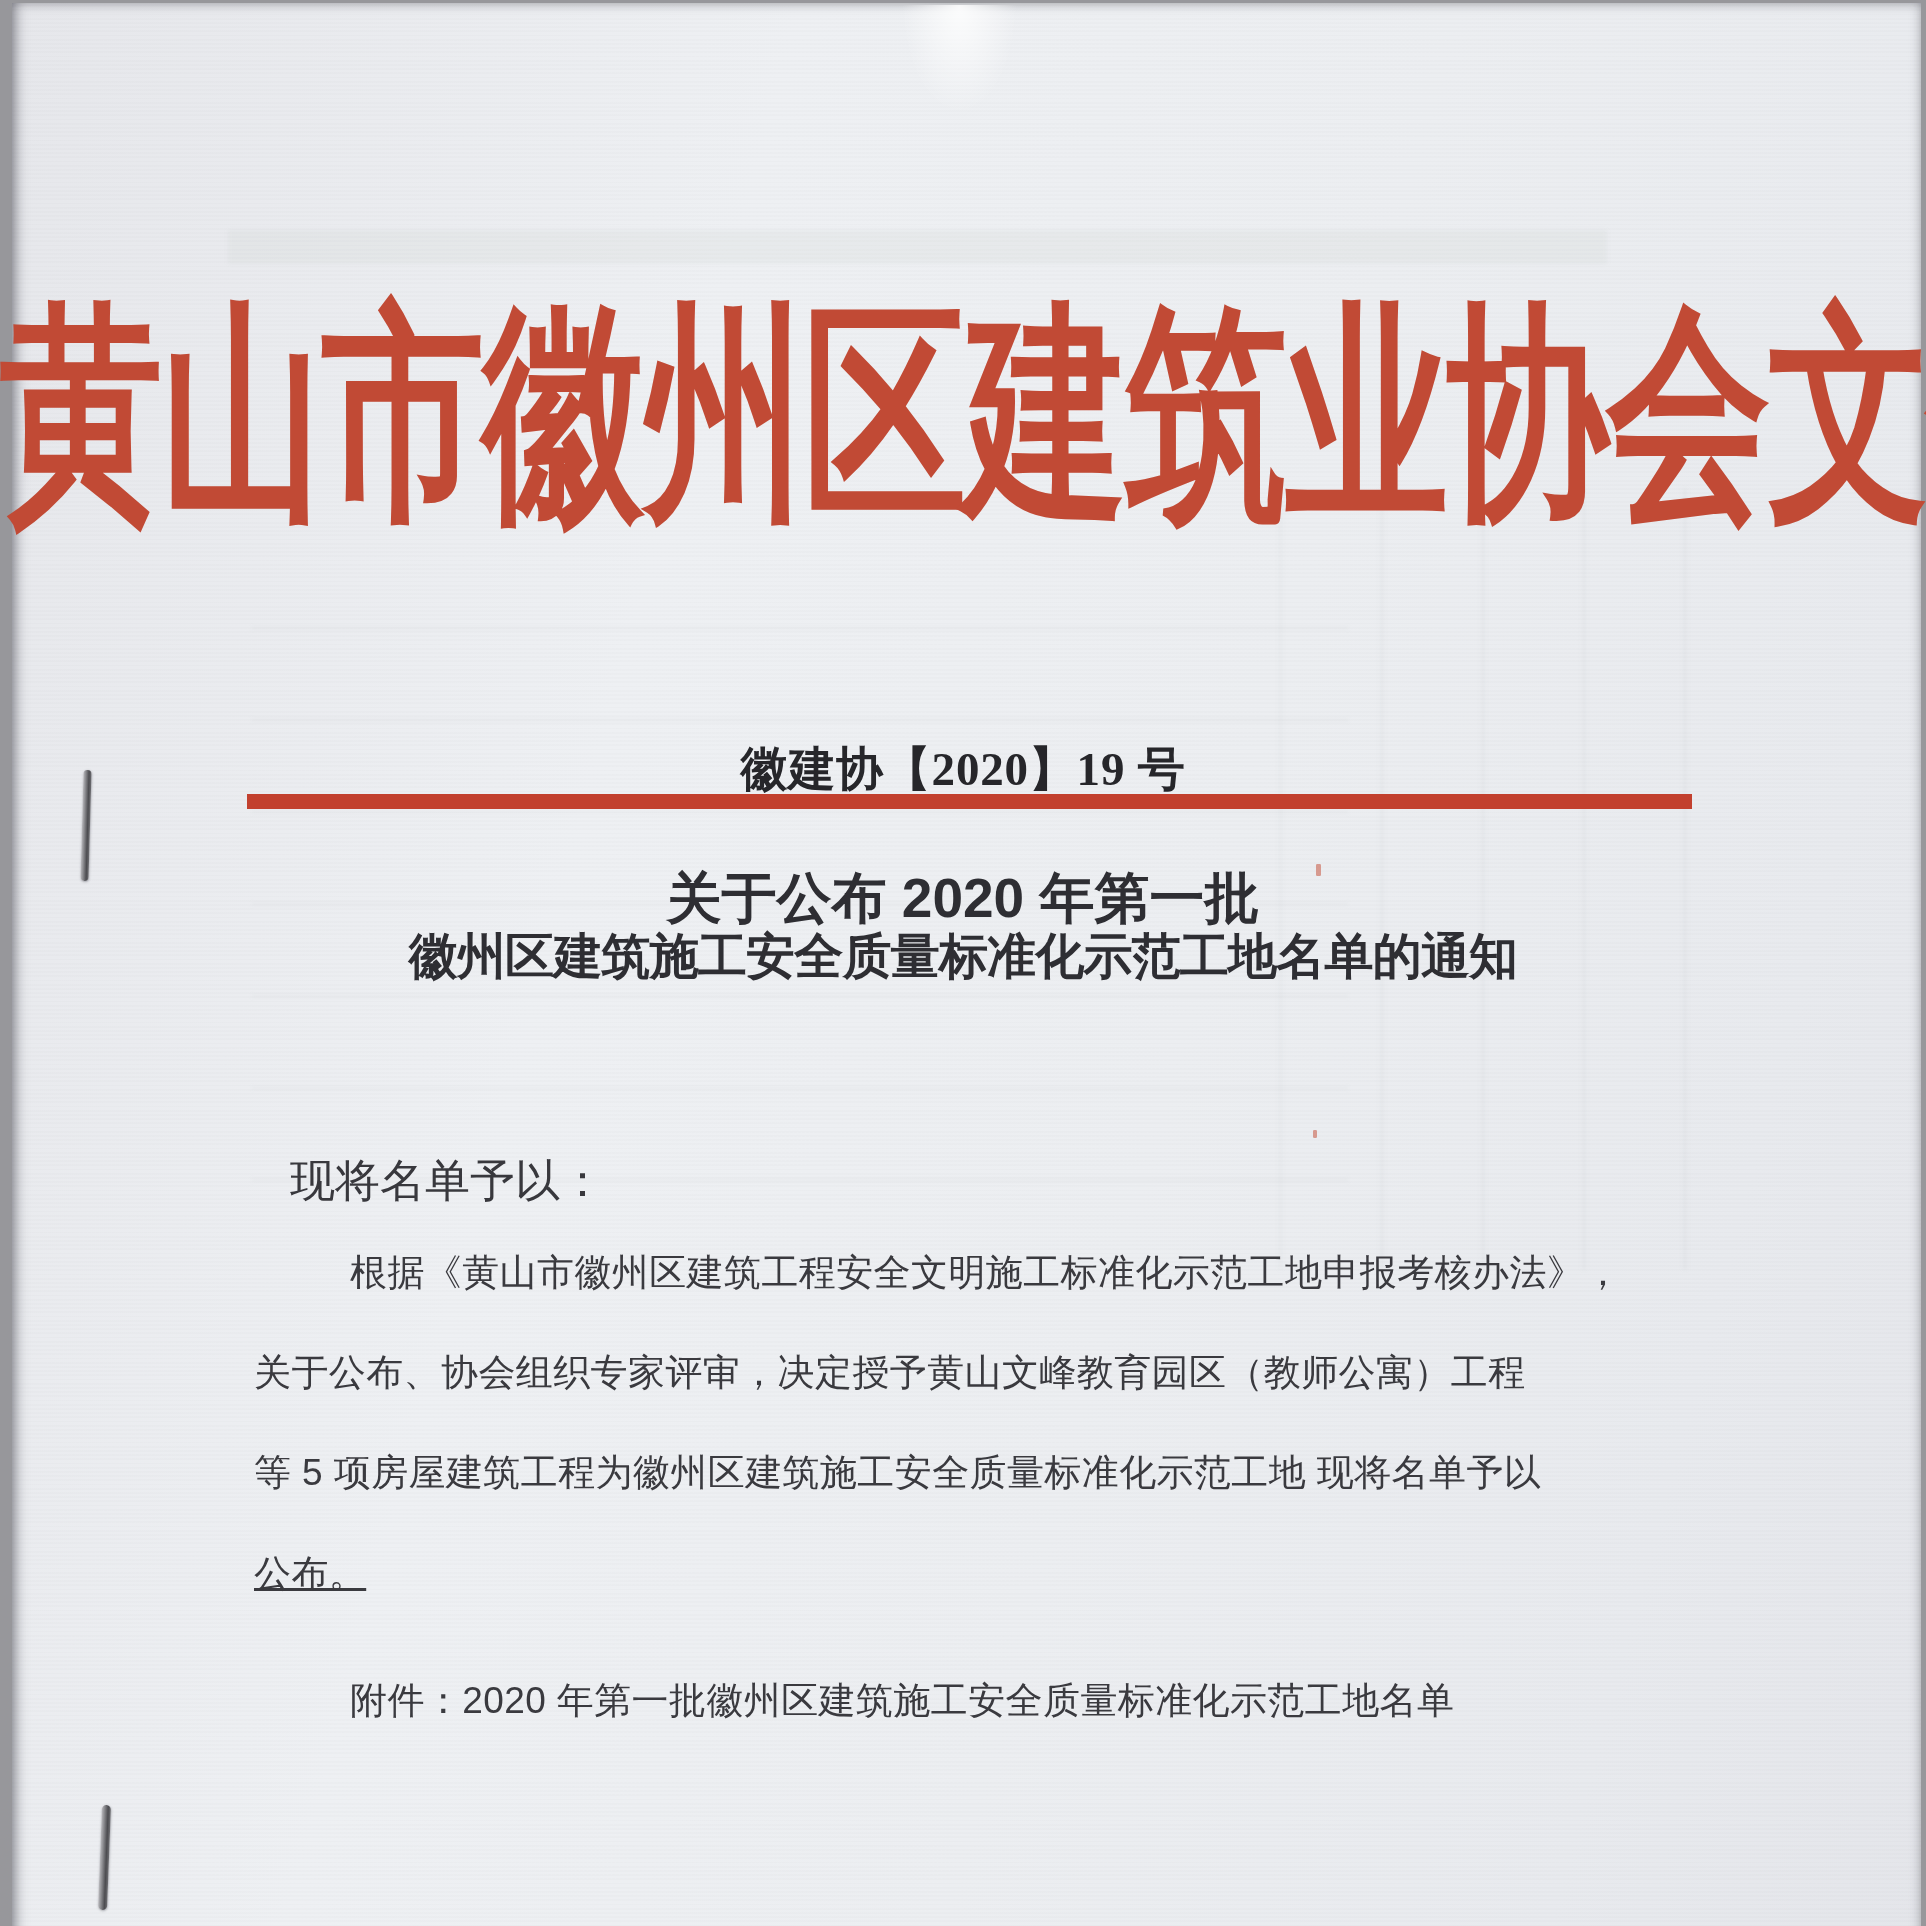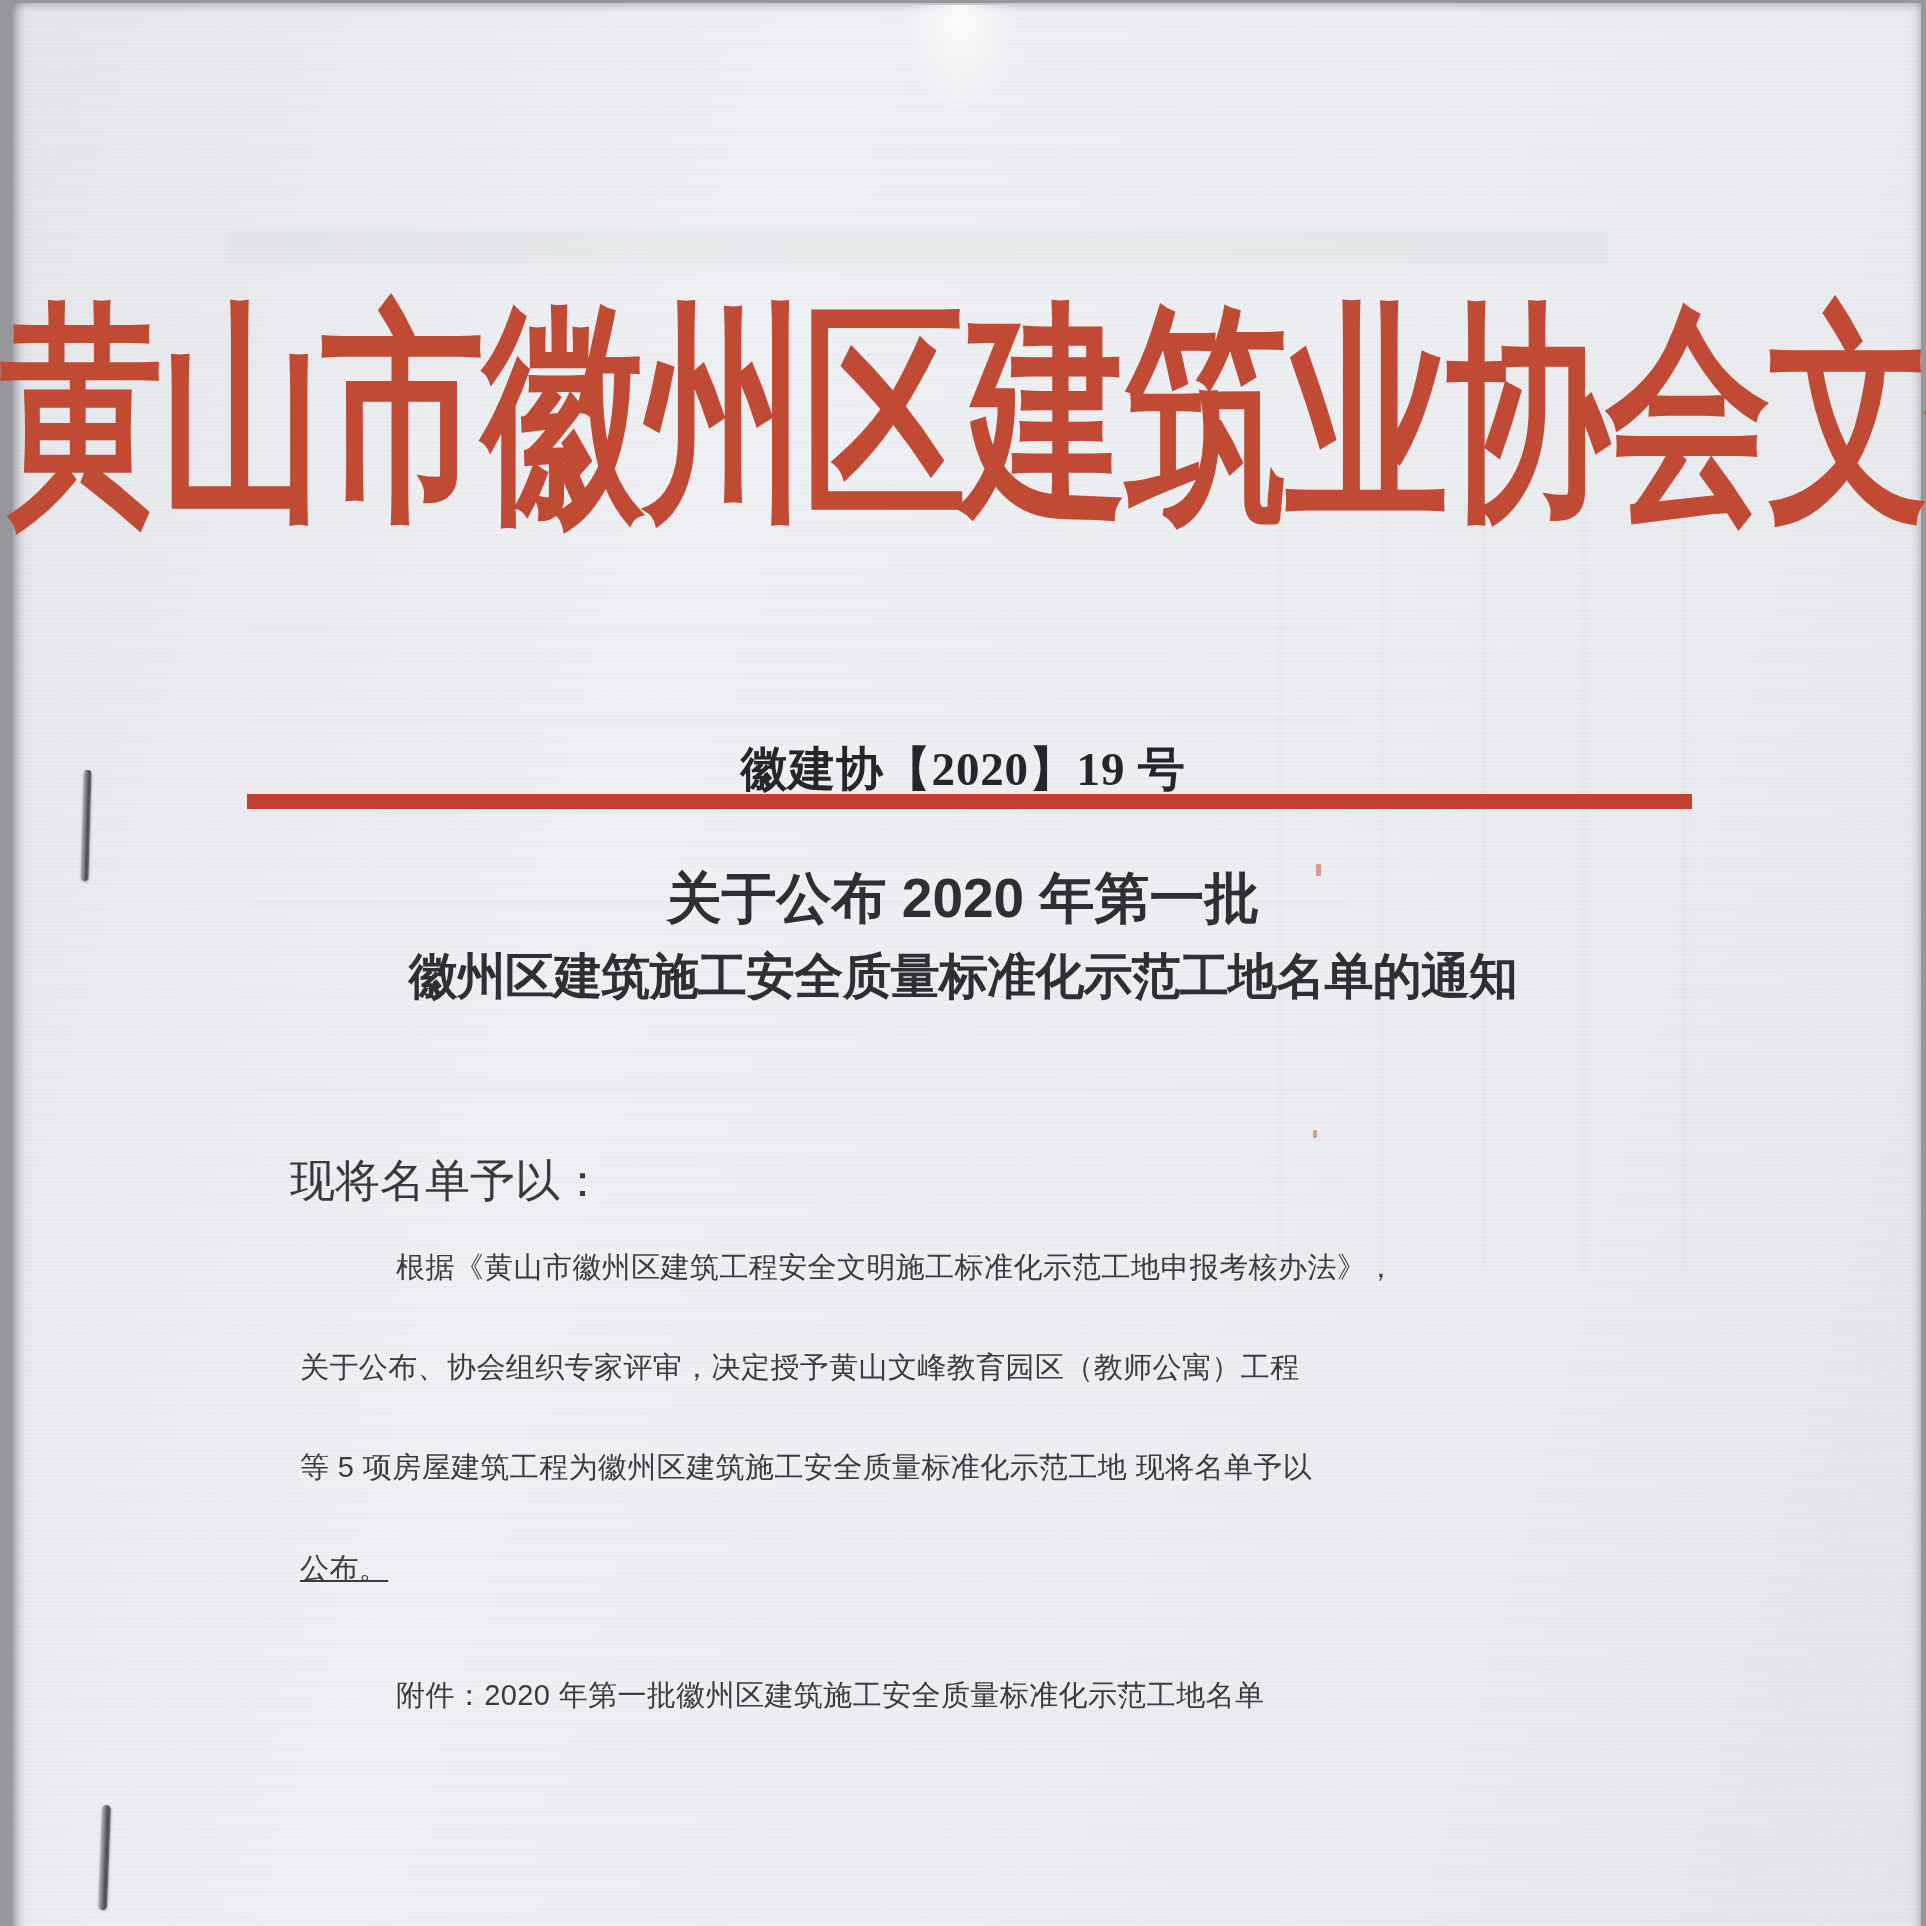--- a/index.html
+++ b/index.html
@@ -43,25 +43,25 @@
     position:absolute;left:0;width:100%;top:738px;text-align:center;
     font-family:"Liberation Serif","DejaVu Serif",serif;
     font-weight:bold;font-size:47px;letter-spacing:0.8px;color:#26262a;white-space:pre;
   }
   .red-rule{position:absolute;left:247px;top:794px;width:1445px;height:15.4px;}
   .subject1{
     position:absolute;left:0;width:100%;top:862px;text-align:center;
     font-weight:bold;font-size:55px;color:#2e2e33;white-space:pre;
   }
   .subject2{
-    position:absolute;left:0;width:100%;top:944px;text-align:center;
+    position:absolute;left:0;width:100%;top:924px;text-align:center;
     font-weight:bold;font-size:49px;letter-spacing:-0.8px;color:#2e2e33;white-space:pre;
   }
   .salutation{position:absolute;left:290px;top:1151px;font-size:45px;color:#38383d;white-space:pre;}
-  .body-line{position:absolute;left:254px;font-size:29px;color:#3a3a3f;white-space:pre;letter-spacing:0.4px;margin-left:46px;}
+  .body-line{position:absolute;left:254px;font-size:37px;color:#3a3a3f;white-space:pre;letter-spacing:0.4px;}
   .indent{padding-left:96px;}
   .bl1{top:1248px;} .bl2{top:1348px;} .bl3{top:1448px;} .bl4{top:1549px;text-decoration:underline;}
   .attachment{top:1676px;}
   .staple{position:absolute;border-radius:4.6px;
     background:linear-gradient(90deg,#b9b9bd 0%,#8a8a8e 30%,#4c4c50 70%,#6e6e72 100%);
     box-shadow:0.4px 0.8px 2.3px rgba(60,60,70,.45);}
   .staple1{left:82px;top:770px;width:8px;height:111px;transform:rotate(1.6deg);}
   .staple2{left:100px;top:1805px;width:8.9px;height:105px;transform:rotate(2.2deg);}
 </style>
 </head>

